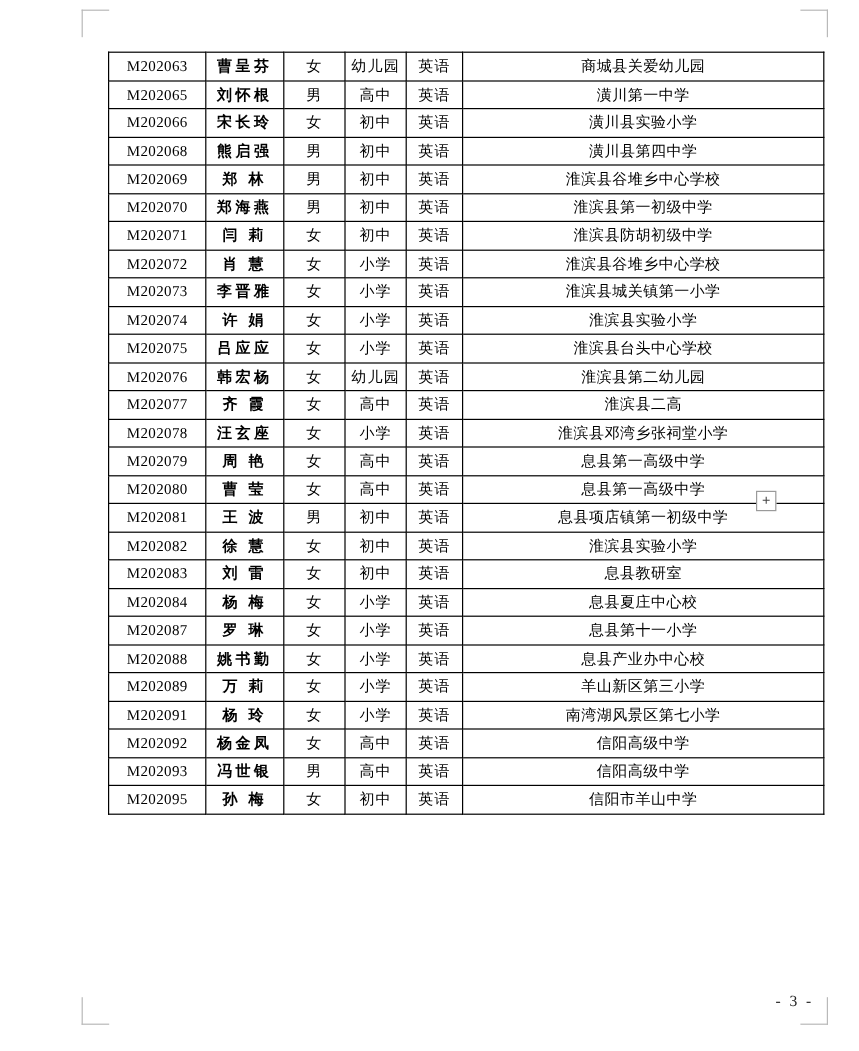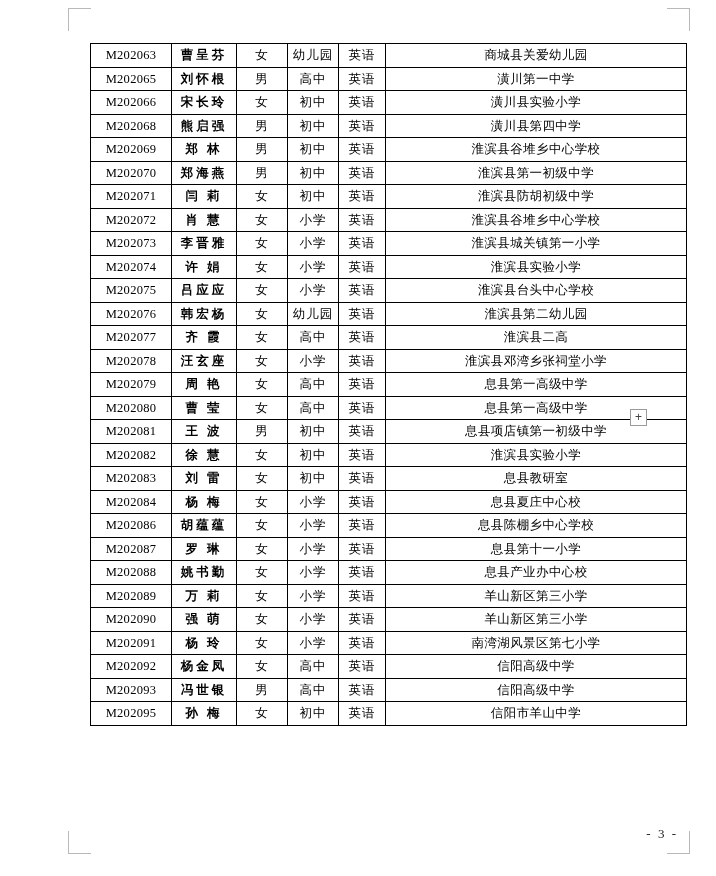--- a/index.html
+++ b/index.html
@@ -254,28 +254,20 @@
         </tr>
         <tr>
           <td class="c-id">M202084</td>
           <td class="c-name">杨 梅</td>
           <td class="c-stage">女</td>
           <td class="c-stage">小学</td>
           <td class="c-subj">英语</td>
           <td class="c-org">息县夏庄中心校</td>
         </tr>
         <tr>
-          <td class="c-id">M202086</td>
-          <td class="c-name">胡蕴蕴</td>
-          <td class="c-stage">女</td>
-          <td class="c-stage">小学</td>
-          <td class="c-subj">英语</td>
-          <td class="c-org">息县陈棚乡中心学校</td>
-        </tr>
-        <tr>
           <td class="c-id">M202087</td>
           <td class="c-name">罗 琳</td>
           <td class="c-stage">女</td>
           <td class="c-stage">小学</td>
           <td class="c-subj">英语</td>
           <td class="c-org">息县第十一小学</td>
         </tr>
         <tr>
           <td class="c-id">M202088</td>
           <td class="c-name">姚书勤</td>
@@ -286,28 +278,20 @@
         </tr>
         <tr>
           <td class="c-id">M202089</td>
           <td class="c-name">万 莉</td>
           <td class="c-stage">女</td>
           <td class="c-stage">小学</td>
           <td class="c-subj">英语</td>
           <td class="c-org">羊山新区第三小学</td>
         </tr>
         <tr>
-          <td class="c-id">M202090</td>
-          <td class="c-name">强 萌</td>
-          <td class="c-stage">女</td>
-          <td class="c-stage">小学</td>
-          <td class="c-subj">英语</td>
-          <td class="c-org">羊山新区第三小学</td>
-        </tr>
-        <tr>
           <td class="c-id">M202091</td>
           <td class="c-name">杨 玲</td>
           <td class="c-stage">女</td>
           <td class="c-stage">小学</td>
           <td class="c-subj">英语</td>
           <td class="c-org">南湾湖风景区第七小学</td>
         </tr>
         <tr>
           <td class="c-id">M202092</td>
           <td class="c-name">杨金凤</td>

